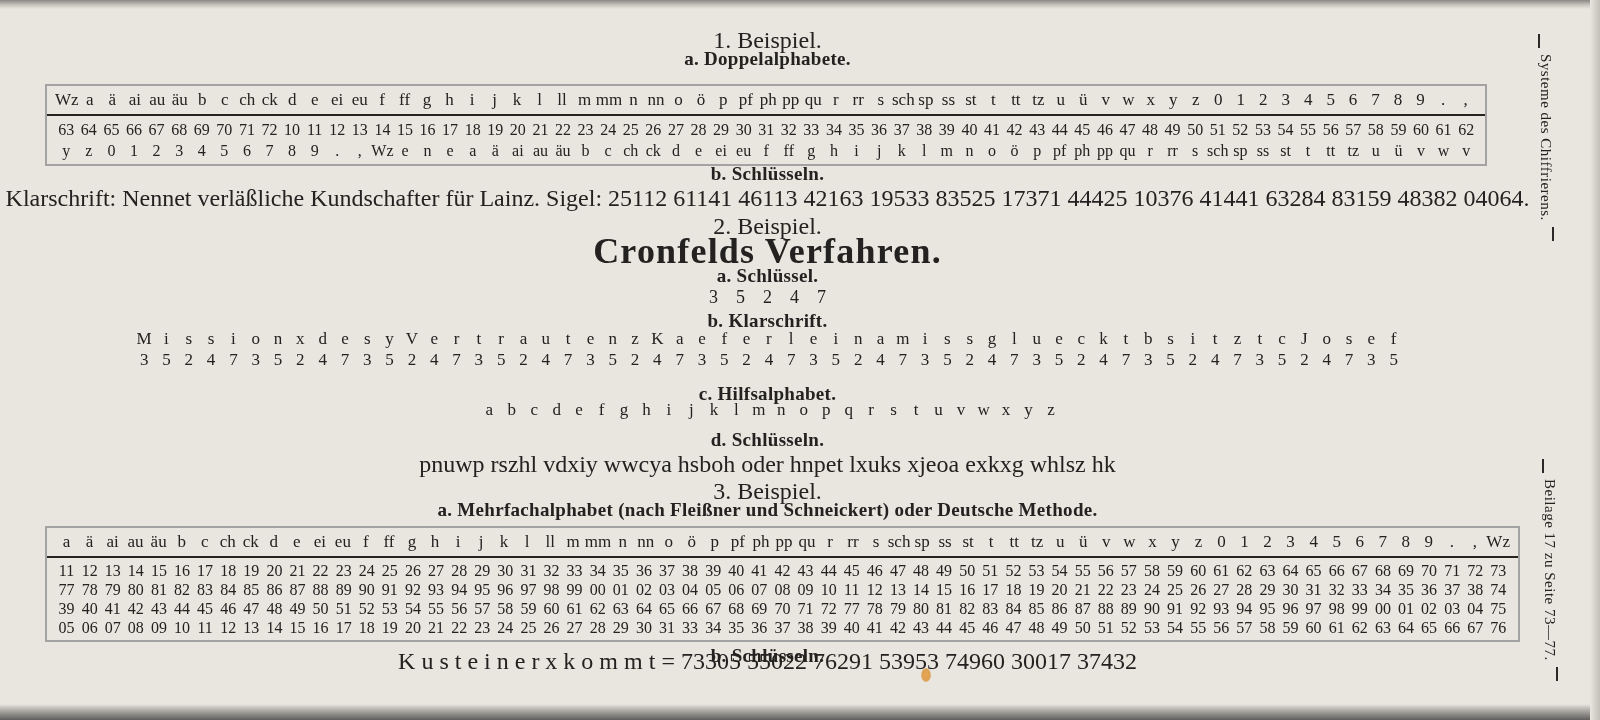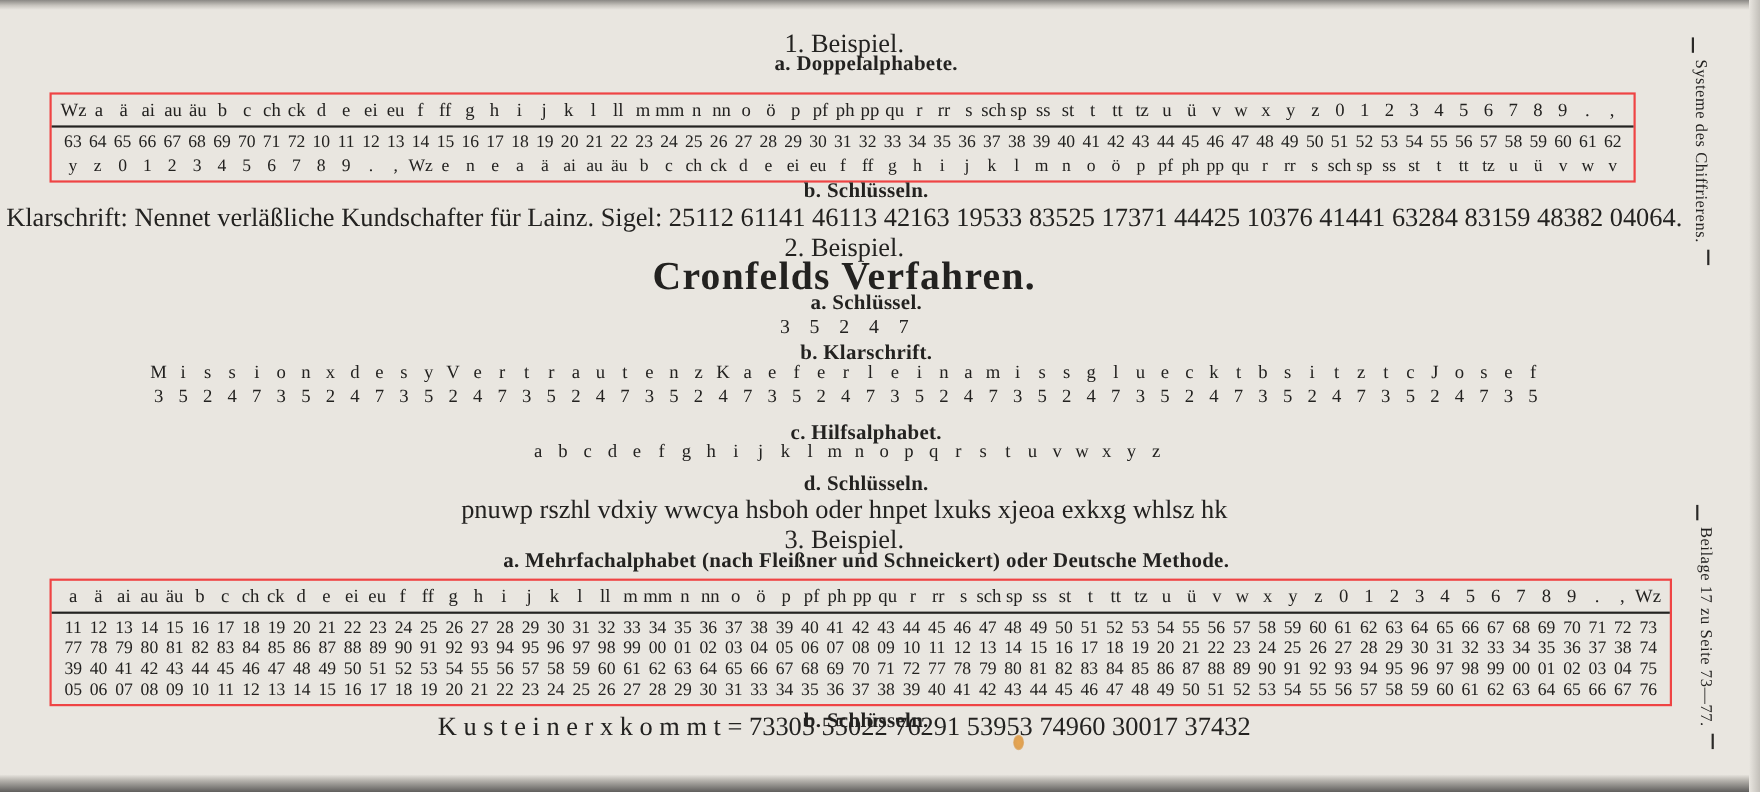--- a/index.html
+++ b/index.html
@@ -14,26 +14,26 @@
     background:linear-gradient(180deg,#8a8884,#c7c4be 55%,#e9e6e0);}
   .scan-bottom{position:absolute;left:0;bottom:0;width:1600px;height:16px;
     background:linear-gradient(0deg,#5f5e5c,#b5b2ac 65%,#e9e6e0);}
   .scan-right{position:absolute;right:0;top:0;width:10px;height:720px;
     background:linear-gradient(270deg,#c2bfb9,#e9e6e0);}
   .speck{position:absolute;left:921px;top:668px;width:10px;height:14px;border-radius:50%;
     background:radial-gradient(ellipse at center,#e89020 0%,#d98a26 55%,rgba(217,138,38,0) 100%);opacity:.75;}
 
   .line{position:absolute;left:0;width:1535px;text-align:center;line-height:1.15;white-space:nowrap;}
   .h-num{font-size:24px;}
-  .h-bold{font-size:19px;font-weight:700;letter-spacing:.3px;padding-left:20px;}
+  .h-bold{font-size:19px;font-weight:700;letter-spacing:.3px;}
   .big-title{font-size:36px;font-weight:700;letter-spacing:1.2px;}
   .body-text{font-size:24px;}
 
   
-  .cipher-table{position:absolute;border:2px solid #ef4444;background:transparent;}
+  .cipher-table{position:absolute;border:2px solid #a3a3a3;background:transparent;}
   .trow{display:flex;padding:0 8px;}
   .trow span{flex:1 1 0;text-align:center;white-space:nowrap;}
   .table-head{border-bottom:2px solid #242321;padding:2px 8px;font-size:17px;line-height:24px;}
   .table-num{font-size:16px;line-height:19px;justify-content:space-between;}
   #table1{left:45px;top:84px;width:1438px;}
   #table1 .table-num{line-height:21px;}
   #table1 .trow.first{margin-top:3px;}
   #table1 .trow.last{margin-bottom:3px;}
   #table2{left:45px;top:526px;width:1471px;}
   #table2 .trow.first{margin-top:3px;}

